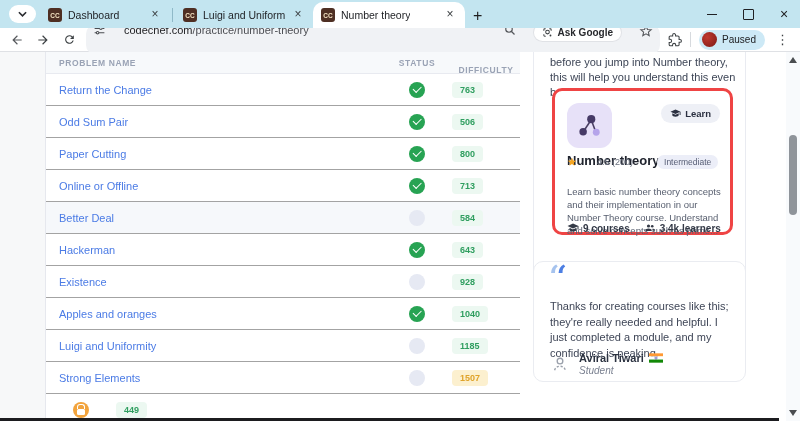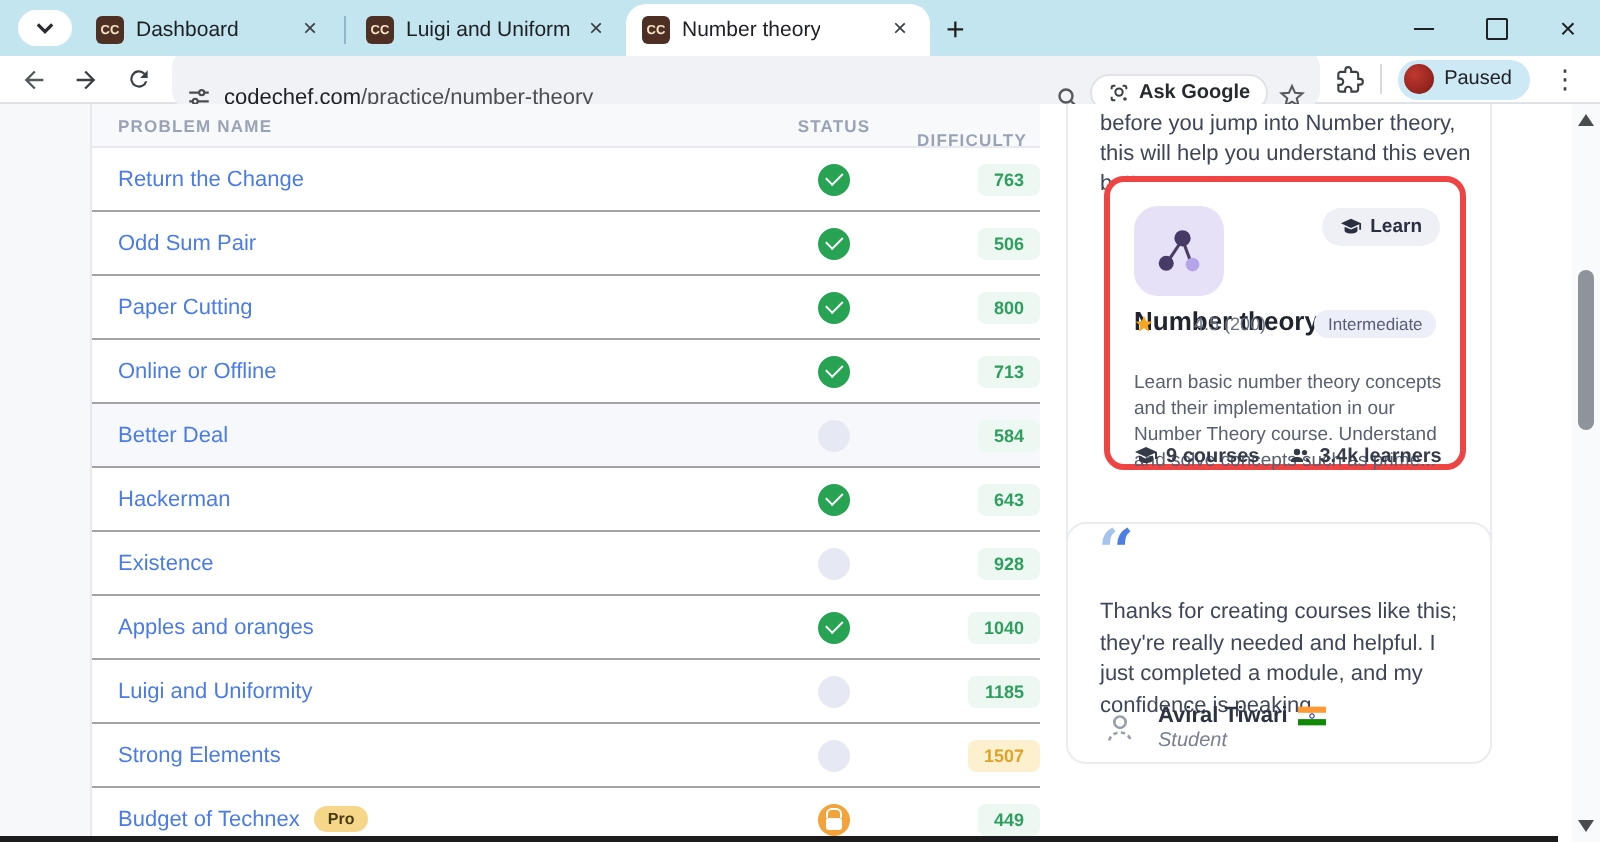--- a/index.html
+++ b/index.html
@@ -21,21 +21,21 @@
   .newtab { border:none; background:transparent; font-size:16px; color:#1f1f1f; margin:0 0 4px 8px; cursor:pointer; line-height:16px; }
   .wincontrols { position:absolute; right:10px; top:0; height:28px; display:flex; align-items:center; gap:24px; }
   .wc { width:12px; height:12px; position:relative; cursor:pointer; }
   .wc-min::after { content:''; position:absolute; left:1px; right:1px; top:6px; border-top:1.6px solid #202124; }
   .wc-max::after { content:''; position:absolute; left:1px; top:1px; width:9px; height:9px; border:1.4px solid #202124; border-radius:1px; }
   .wc-close { font-size:14px; color:#202124; line-height:12px; text-align:center; }
 
   
   .toolbar { height:24px; background:#fff; border-bottom:1px solid #dfe1e5; display:flex; align-items:center; padding:0 8px; gap:8px; }
   .navbtn { border:none; background:transparent; width:18px; height:18px; display:flex; align-items:center; justify-content:center; cursor:pointer; flex:none; }
-  .omnibox { flex:1; height:31px; border-radius:10px; background:#f0f2f5; display:flex; align-items:flex-end; padding:0 7px; gap:6px; min-width:0; cursor:text; }
+  .omnibox { flex:1; height:31px; border-radius:10px; background:#f0f2f5; display:flex; align-items:flex-start; padding:0 7px; gap:18px; min-width:0; cursor:text; }
   .url { font-size:11px; color:#202124; white-space:nowrap; }
   .url .path { color:#4b4d52; }
   .ob-spacer { flex:1; }
   .askgoogle { height:17px; background:#fff; border-radius:9px; box-shadow:0 0 0 1px #e0e2e6; display:flex; align-items:center; gap:5px; padding:0 8px; cursor:pointer; }
   .askgoogle span { font-size:10px; color:#27292d; font-weight:600; white-space:nowrap; }
   .tb-div { width:1px; height:15px; background:#d7dade; }
   .profile-chip { height:20px; border-radius:11px; background:#cde9f6; display:flex; align-items:center; gap:5px; padding:2px 9px 2px 3px; cursor:pointer; }
   .profile-chip .avatar { width:15px; height:15px; border-radius:50%; background:radial-gradient(circle at 35% 35%, #c0392f, #7c1a16); }
   .profile-chip span { font-size:10px; color:#202124; }
   .menu-dots { font-size:13px; color:#3c4043; padding:0 3px; cursor:pointer; }
@@ -50,21 +50,21 @@
   .th { font-size:8.5px; font-weight:700; letter-spacing:.6px; color:#9aa3b5; }
   .th-name { flex:1; padding-left:13px; }
   .th-status { width:70px; text-align:center; }
   .th-diff { width:68px; text-align:center;margin-top:15px; }
   .trow { display:flex; height:32px; align-items:center; border-bottom:1px solid #a3a3a3; }
   .trow.hl { background:#f6f8fb; }
   .cell-name { flex:1; padding-left:13px; display:flex; align-items:center; gap:7px; min-width:0; }
   .pname { color:#4b7be5; font-size:11px; font-weight:500; text-decoration:none; white-space:nowrap; cursor:pointer; }
   .pro-badge { background:#f6d78a; color:#4a3a14; font-size:8px; font-weight:700; border-radius:8px; padding:2px 7px; }
   .cell-status { width:70px; display:flex; justify-content:center; }
-  .cell-diff { width:68px; display:flex; justify-content:flex-end; }
+  .cell-diff { width:68px; display:flex; justify-content:flex-start; }
   .st { width:16px; height:16px; border-radius:50%; flex:none; }
   .st.solved { background:#27a353; }
   .st.solved::after { content:''; display:block; width:7px; height:3.5px; border-left:1.8px solid #fff; border-bottom:1.8px solid #fff; transform:rotate(-45deg); margin:4.5px 0 0 4px; }
   .st.unsolved { background:#e6e9f3; }
   .st.locked { background:#f2a33c; }
   .st.locked::before { content:''; display:block; width:6px; height:4px; border:1.4px solid #fff; border-bottom:none; border-radius:3px 3px 0 0; margin:2.5px auto 0; }
   .st.locked::after { content:''; display:block; width:8px; height:6px; background:#fff; border-radius:1.5px; margin:0 auto; }
   .diff-pill { font-size:9px; font-weight:700; border-radius:4px; padding:3px 8px; }
   .diff-pill.green { background:#ecf8f1; color:#2f9e5f; }
   .diff-pill.yellow { background:#fcf0cf; color:#dfa32b; }
@@ -329,24 +329,20 @@
         </div>
         <div class="cell-status">
           <span class="st unsolved"></span>
         </div>
         <div class="cell-diff">
           <span class="diff-pill yellow">1507</span>
         </div>
       </div>
 
       <div class="trow">
-        <div class="cell-name">
-          <a class="pname">Budget of Technex</a>
-          <span class="pro-badge">Pro</span>
-        </div>
         <div class="cell-status">
           <span class="st locked"></span>
         </div>
         <div class="cell-diff">
           <span class="diff-pill green">449</span>
         </div>
       </div>
     </div>
     </div>
 

